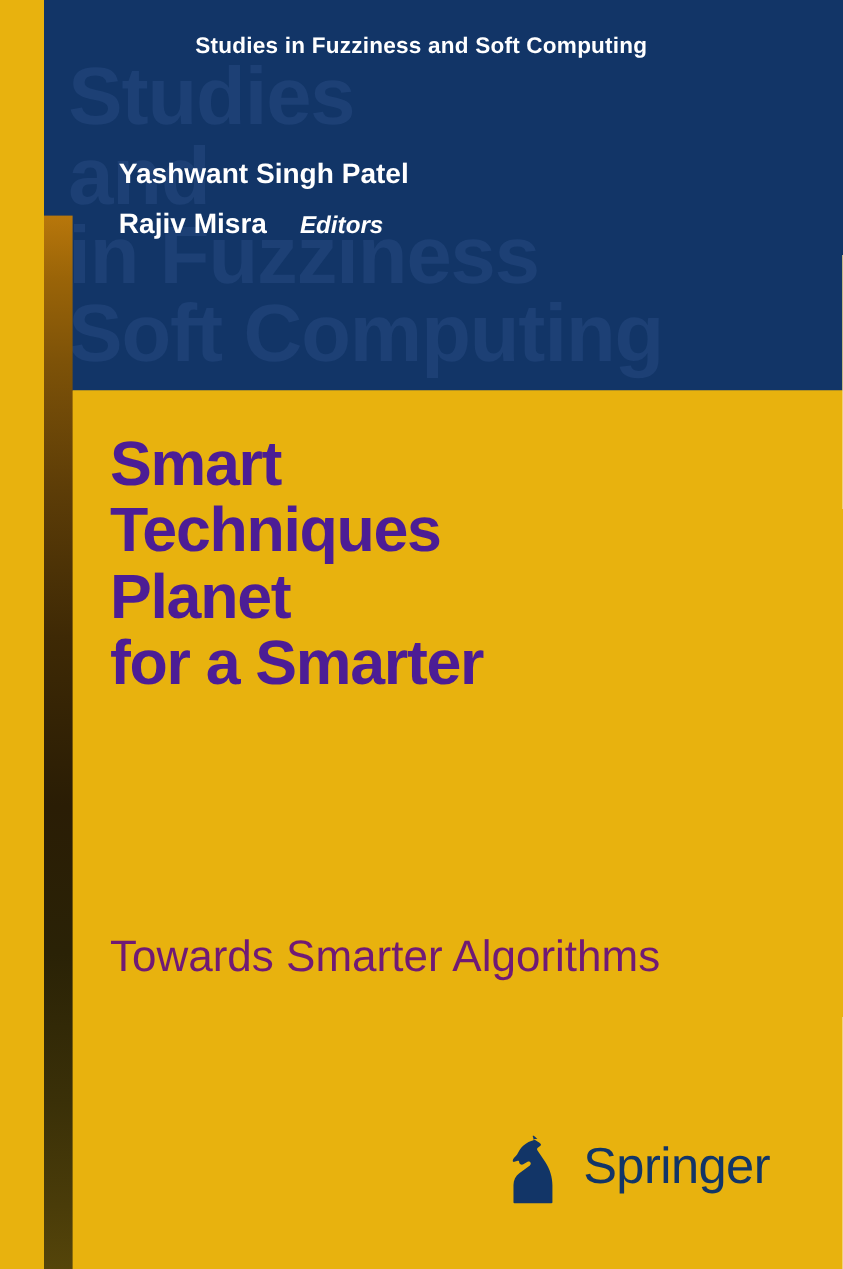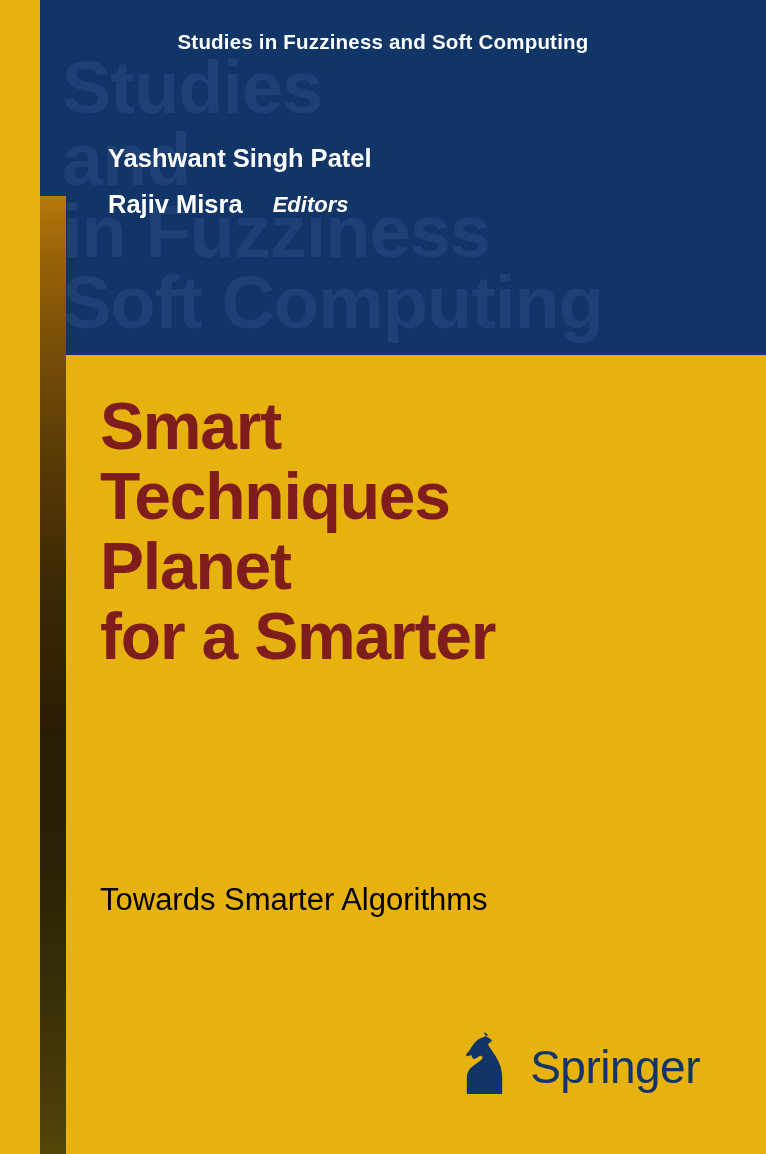--- a/index.html
+++ b/index.html
@@ -128,49 +128,48 @@
     font-weight: bold;
     margin-left: 30px;
   }
 
   
   .title {
     position: absolute;
     left: 100px;
     top: 392px;
     z-index: 4;
-    color: #7f1d1d;
-    font-size: 66px;
+    color: #4c1d95;
+    font-size: 57px;
     font-weight: bold;
     line-height: 1.06;
     letter-spacing: -1.2px;
   }
   .title div { white-space: nowrap; }
 
   
   .subtitle {
     position: absolute;
     left: 100px;
     top: 848px;
     z-index: 4;
-    color: #000000;
-    font-size: 31px;
+    color: #701a75;
+    font-size: 40px;
     font-weight: normal;
     white-space: nowrap;
-    margin-top: 34px;
   }
 
   
   .publisher {
     position: absolute;
     right: 66px;
     bottom: 60px;
     z-index: 4;
     display: flex;
-    align-items: flex-end;
+    align-items: flex-start;
   }
   .publisher .knight {
     width: 58px;
     height: 62px;
     margin-right: 14px;
   }
   .publisher .pub-name {
     color: #123567;
     font-size: 46px;
     font-weight: normal;

